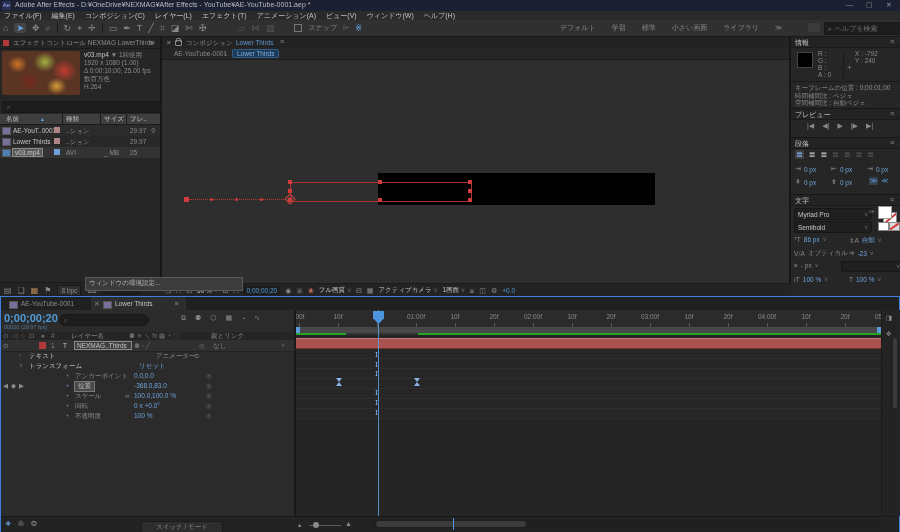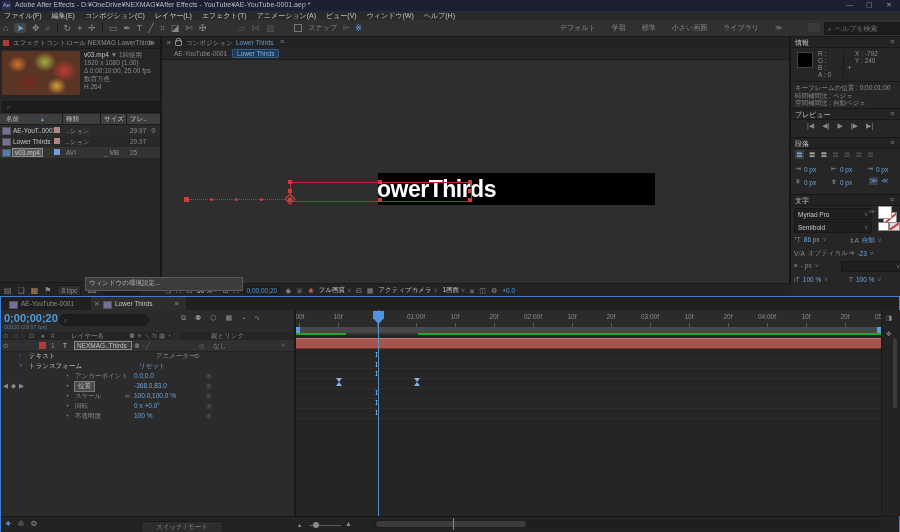--- a/index.html
+++ b/index.html
@@ -179,21 +179,20 @@
     </div>
     <div class="ab" style="left:0;top:11px;width:627px;height:11px;background:#262626;border-bottom:1px solid #1c1c1c;">
       <span class="ab t6 dim" style="left:12px;top:2px;">AE-YouTube-0001</span>
       <span class="ab t6 dim2" style="left:62px;top:2px;">‹</span>
       <span class="ab t6" style="left:70px;top:1px;background:#1d3a57;border:1px solid #2d5f8a;color:#7fb3e2;padding:0 4px;border-radius:2px;">Lower Thirds</span>
     </div>
 
     <div class="ab" style="left:0;top:22px;width:627px;height:224px;overflow:hidden;">
 
       <div class="ab" style="left:216px;top:114px;width:277px;height:32px;background:#000;"></div>
-      <div class="ab" style="left:215px;top:115px;width:276px;height:30px;overflow:hidden;color:#fff;font-size:23px;font-weight:600;letter-spacing:-0.5px;line-height:30px;">owerThirds</div>
 
       <div class="ab" style="left:24px;top:140px;width:104px;height:1px;border-top:1px dotted #c0392b;"></div>
       <div class="ab" style="left:22px;top:138px;width:5px;height:5px;background:#d23b3b;"></div>
       <div class="ab" style="left:48px;top:139px;width:3px;height:3px;background:#d23b3b;border-radius:50%;"></div>
       <div class="ab" style="left:73px;top:139px;width:3px;height:3px;background:#d23b3b;border-radius:50%;"></div>
       <div class="ab" style="left:98px;top:139px;width:3px;height:3px;background:#d23b3b;border-radius:50%;"></div>
       <div class="ab" style="left:124px;top:136px;width:6px;height:6px;border:1px solid #d23b3b;background:#3a3a3a;transform:rotate(45deg);"></div>
 
       <div class="ab" style="left:128px;top:123px;width:180px;height:18px;border:1px solid #b03030;"></div>
       <div class="handle" style="left:126px;top:121px;"></div>

